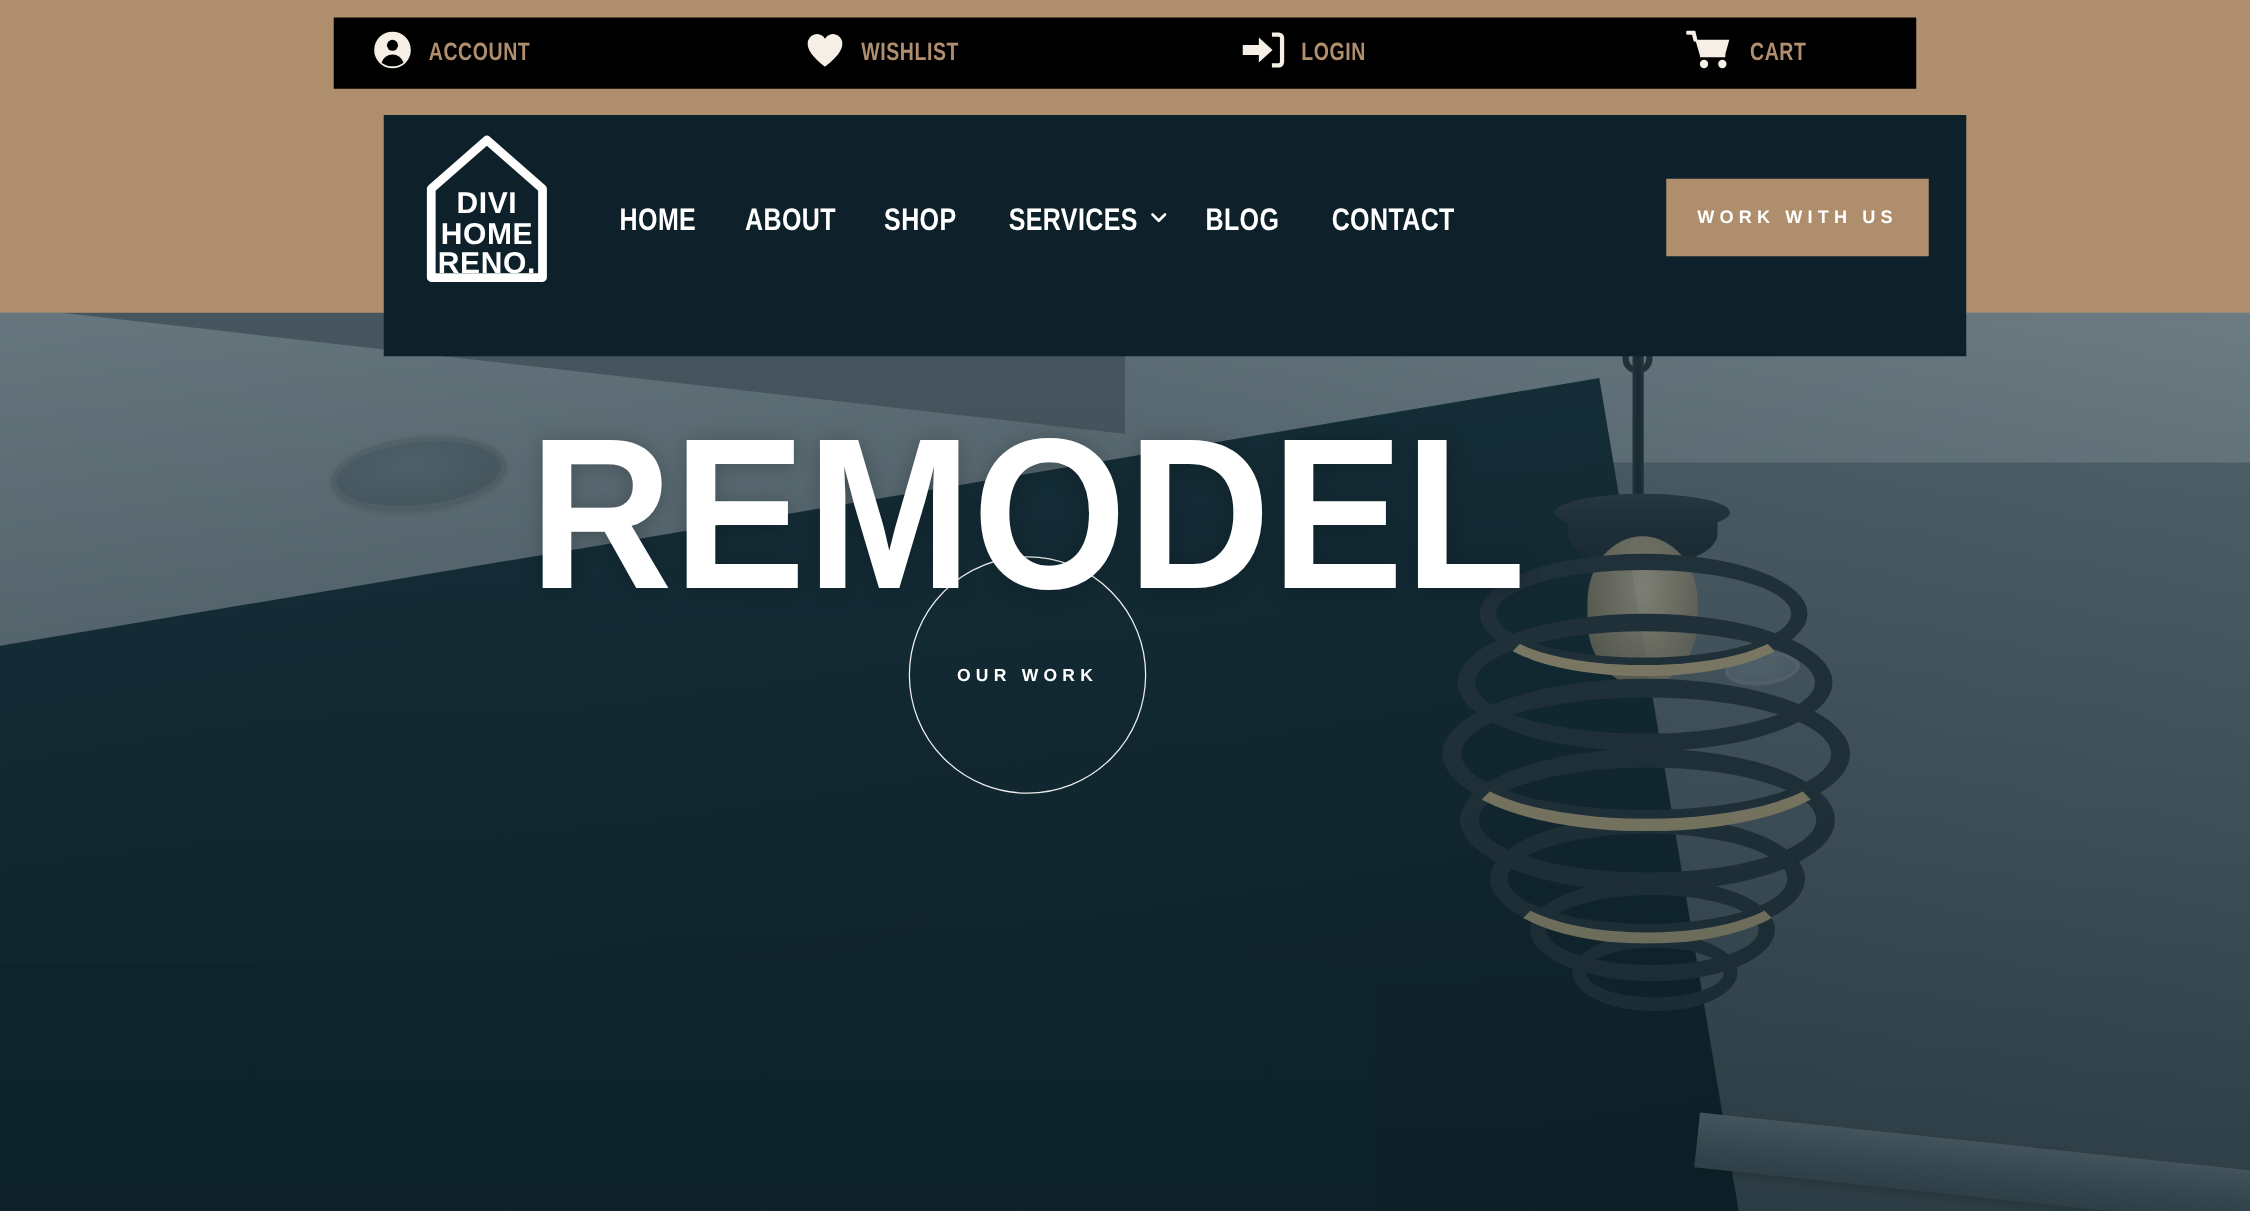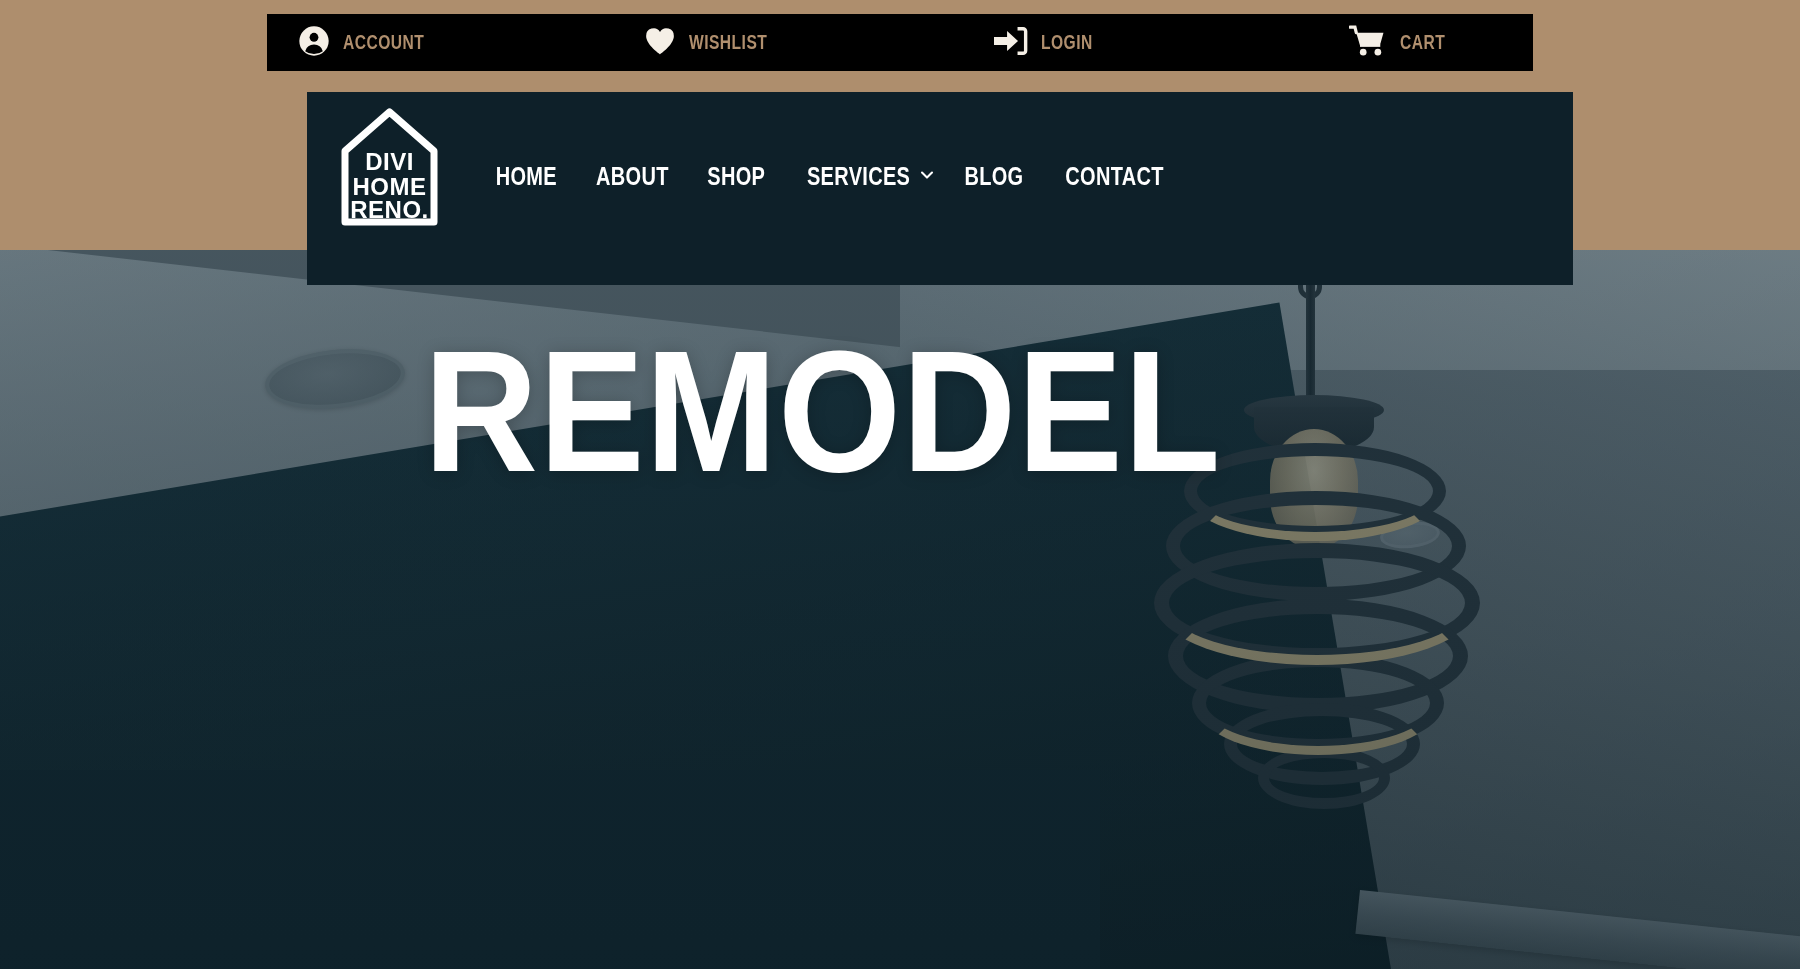--- a/index.html
+++ b/index.html
@@ -311,17 +311,23 @@
       </span>
     </span>
     <span class="nav-cell">
       <a class="nav-link">BLOG</a>
     </span>
     <span class="nav-cell">
       <a class="nav-link">CONTACT</a>
     </span>
   </nav>
 
+  <button id="cta">
+    <span>WORK WITH US</span>
+  </button>
 </div>
 
 <div id="hero-content">
   <h1 id="h1-bold">REMODEL</h1>
+  <button id="our-work">
+    <span>OUR WORK</span>
+  </button>
 </div>
 
 </body></html>

